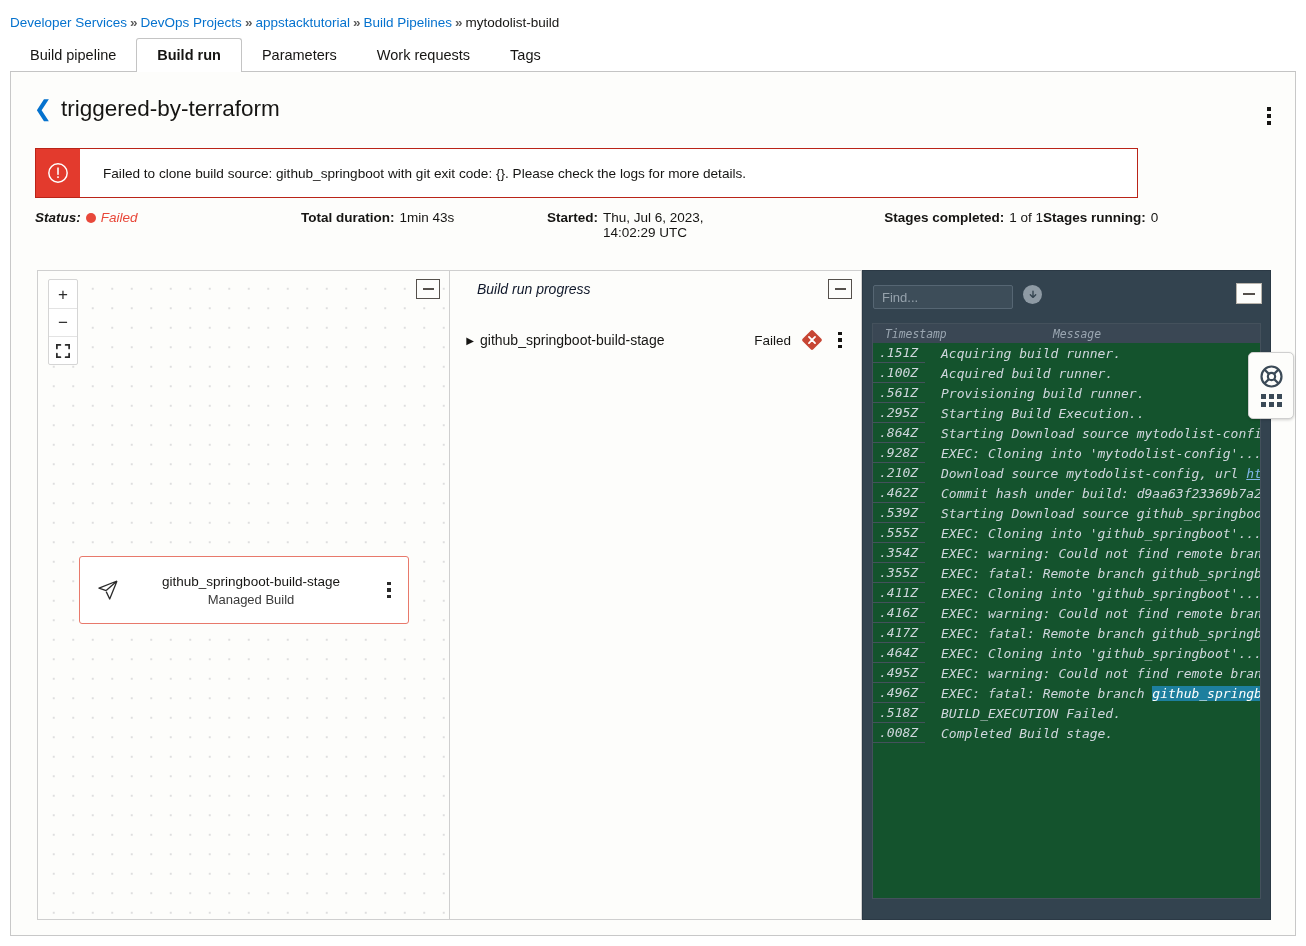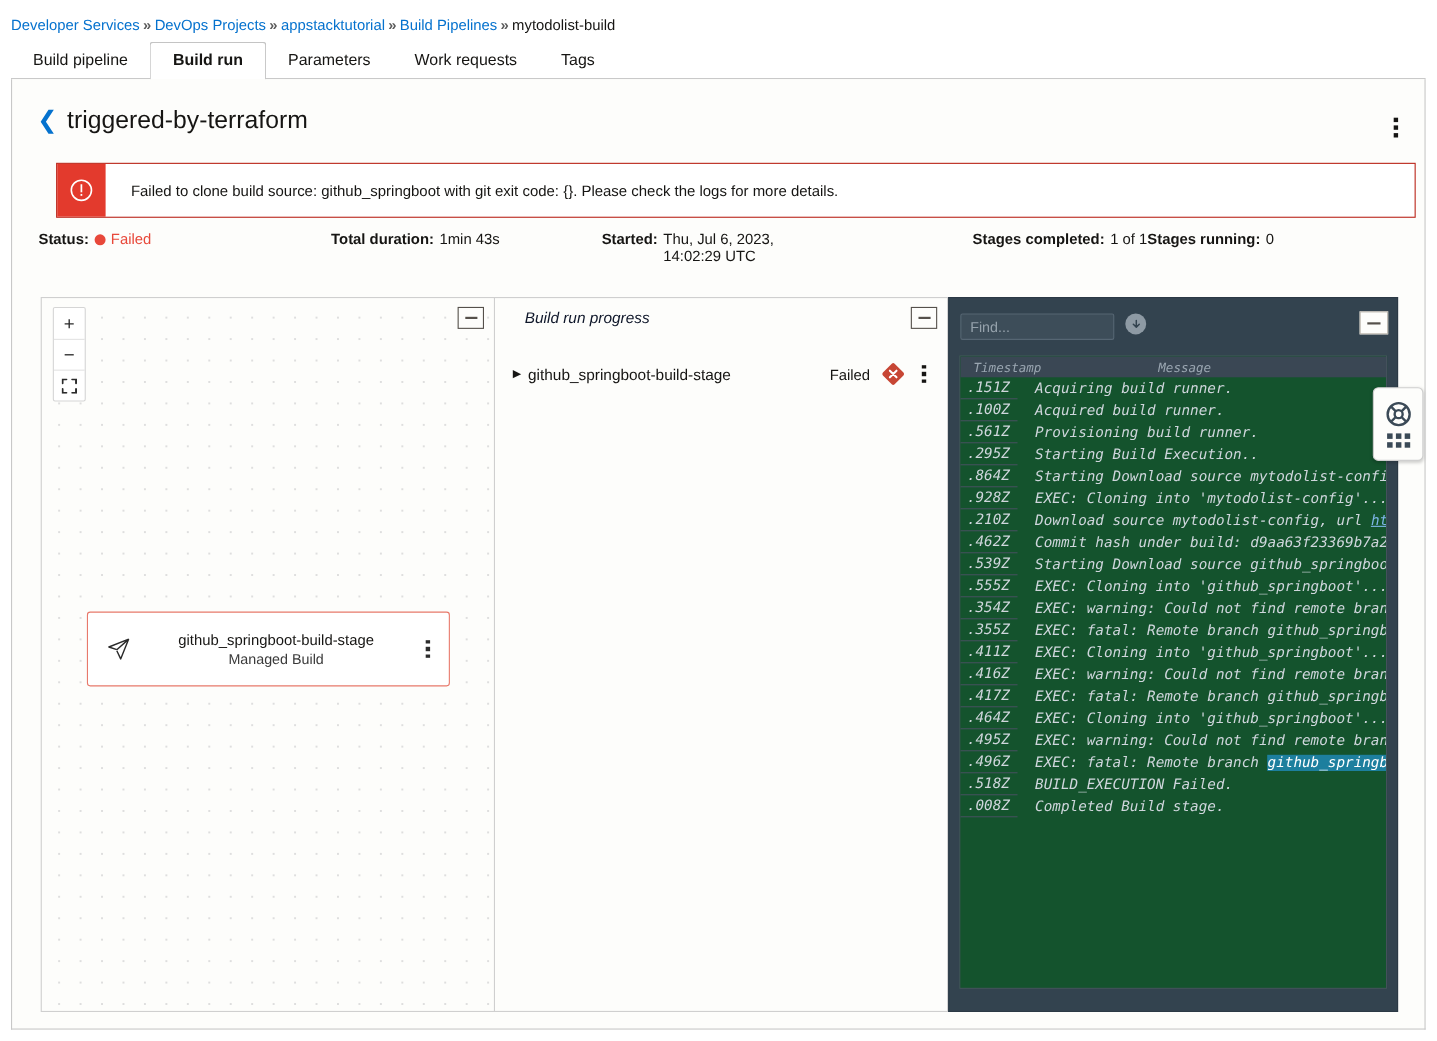--- a/index.html
+++ b/index.html
@@ -59,21 +59,21 @@
   .kebab {
     position: absolute; right: 14px; top: 30px;
     width: 24px; height: 28px; cursor: pointer;
     display: flex; flex-direction: column; align-items: center;
     justify-content: center; gap: 3.5px;
   }
   .kebab i { width: 3.6px; height: 3.6px; background: #161513; display: block; }
 
   
   .banner {
-    position: absolute; left: 40px; top: 76px; width: 1236px; height: 50px;
+    position: absolute; left: 24px; top: 76px; width: 1103px; height: 50px;
     background: #ffffff; border: 1px solid #ba2418; display: flex; align-items: stretch; text-align: right;
   }
   .banner-ico {
     width: 44px; background: #e33a2d; display: flex;
     align-items: center; justify-content: center; flex: none;
   }
   .banner-ico svg { display: block; }
   .banner-txt {
     display: flex; align-items: center; padding-left: 23px;
     font-size: 13.6px; color: #161513;
@@ -85,21 +85,21 @@
     display: flex; font-size: 13.5px; color: #161513;
   }
   .st-item { display: flex; align-items: flex-start; }
   .st-lab { font-weight: bold; white-space: nowrap; }
   .st-val { margin-left: 5px; }
   .dot-failed {
     display: inline-block; width: 10px; height: 10px; border-radius: 50%;
     background: #e8483a; margin-right: 5px; position: relative; top: 1px;
   }
   .txt-failed { color: #e8483a; }
-  .st-1 { width: 266px; }
+  .st-1 { width: 266px; font-style: italic; }
   .st-2 { width: 246px; }
   .st-3 { width: 246px; }
   .st-4 { width: 250px; justify-content: flex-end; }
 
   
   .panels { position: absolute; left: 26px; top: 198px; width: 1234px; height: 650px; display: flex; }
 
   
   .canvas-panel {
     width: 413px; background: #fdfdfb; border: 1px solid #cfcfcf; position: relative;

